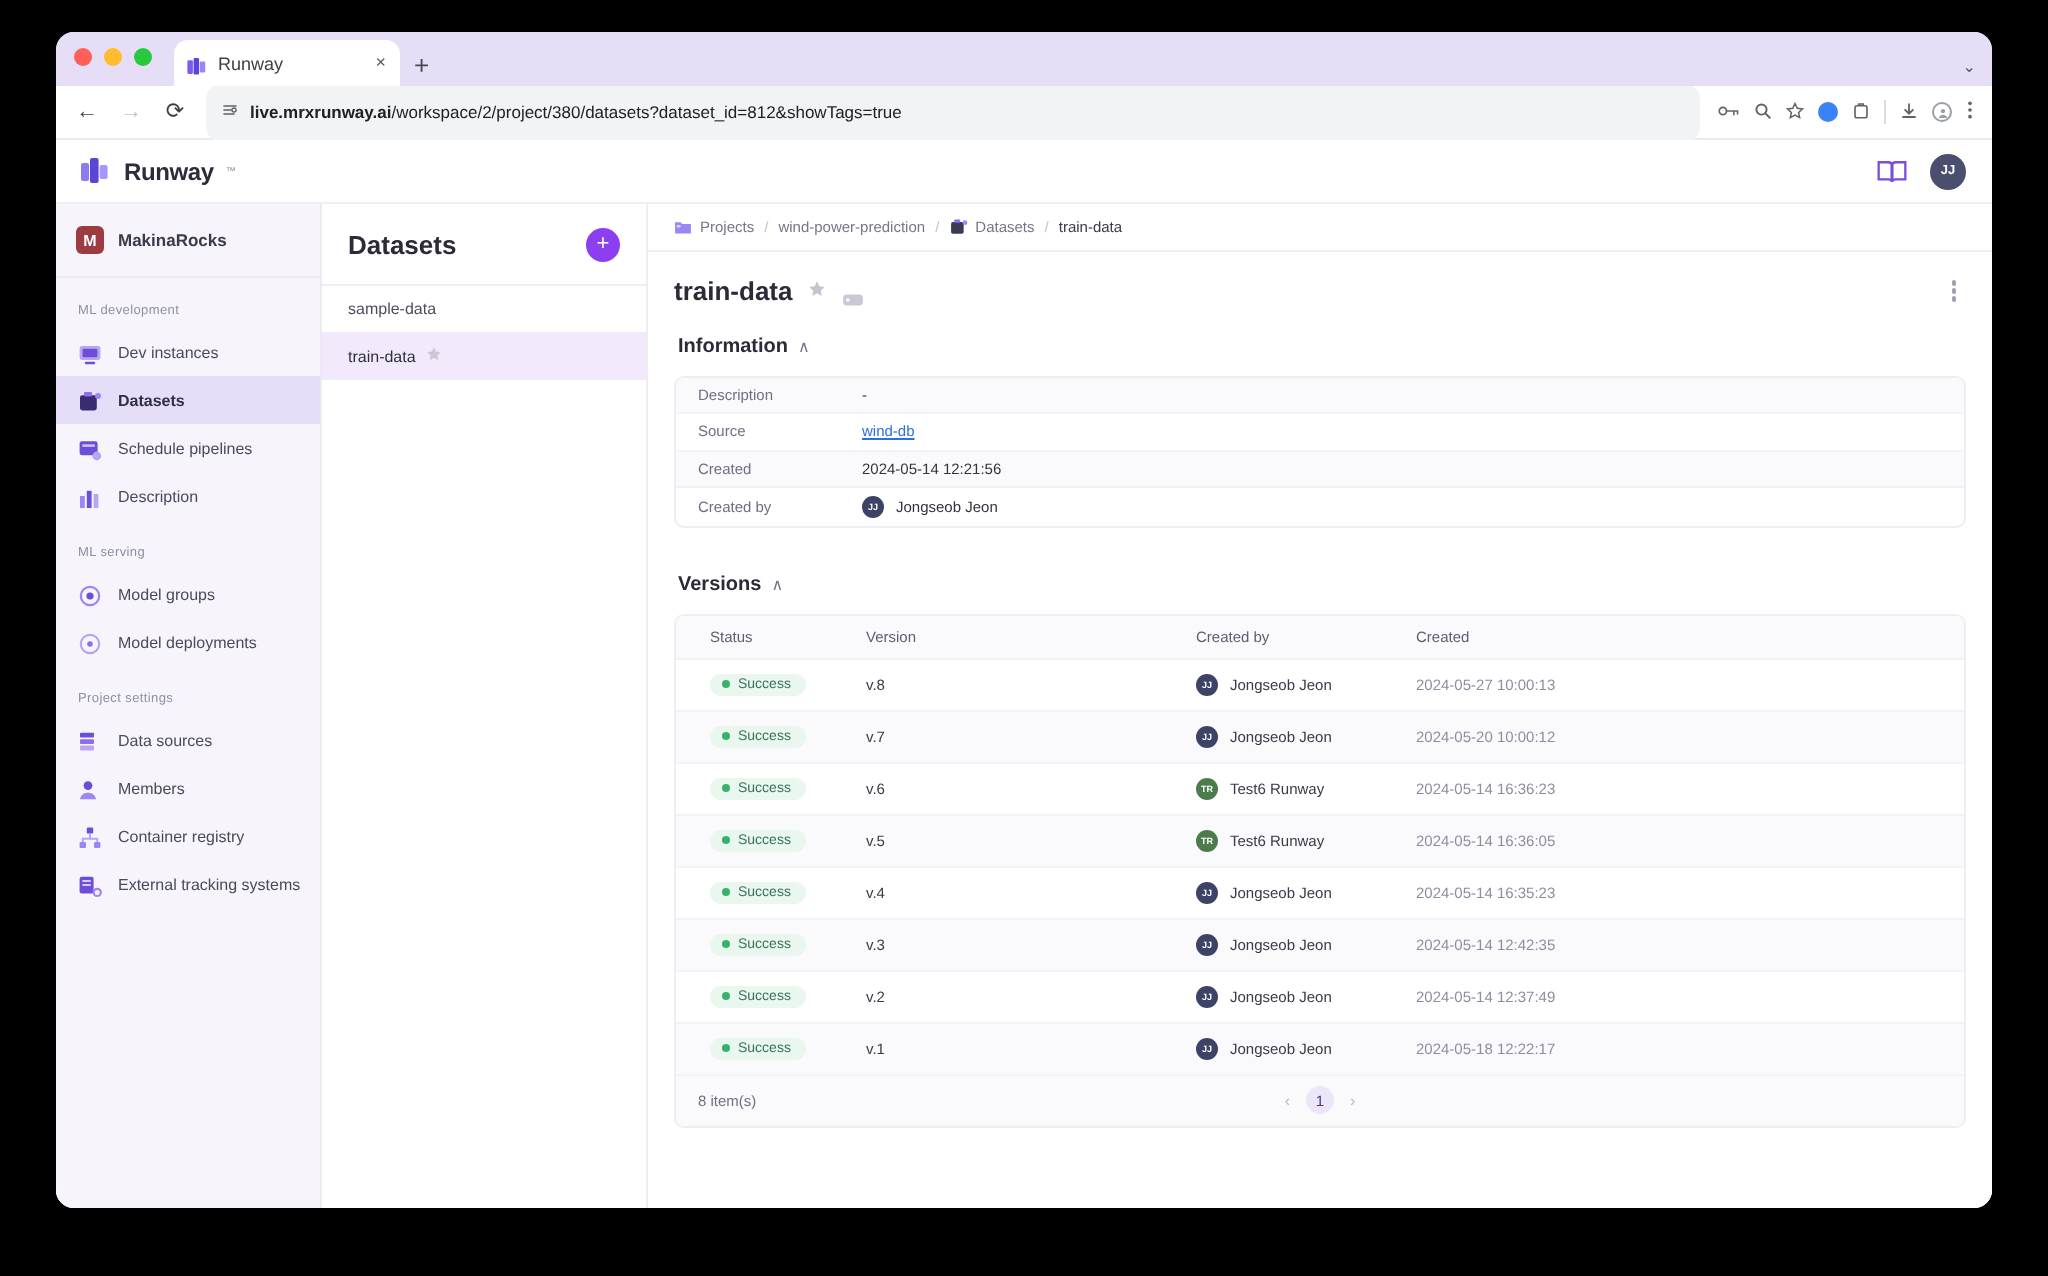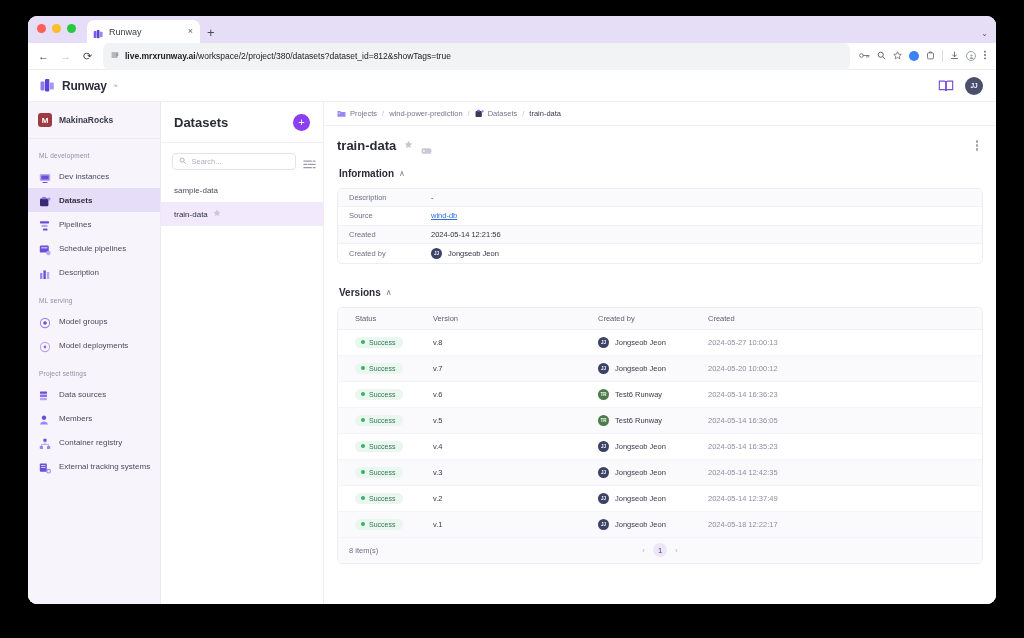--- a/index.html
+++ b/index.html
@@ -427,30 +427,20 @@
                 <rect x="1" y="2.6" width="8.4" height="7.6" rx="1.2" fill="#3a2a70"></rect>
                 <rect x="3" y="1" width="4" height="2.2" rx=".6" fill="#8b6ff0"></rect>
                 <circle cx="10" cy="3" r="1.5" fill="#9b86f5"></circle>
               </svg>
           </span>
           <span class="nav-label">Datasets</span>
         </div>
         <div class="nav-item">
           <span class="nav-ic">
             <svg viewBox="0 0 12 12" width="12" height="12">
-                <rect x="1" y="1.2" width="9" height="2.2" rx=".6" fill="#6b4fd8"></rect>
-                <rect x="2.5" y="4.8" width="6" height="2.2" rx=".6" fill="#b9a6f2"></rect>
-                <rect x="4" y="8.4" width="4.5" height="2.2" rx=".6" fill="#6b4fd8"></rect>
-              </svg>
-          </span>
-          <span class="nav-label">Pipelines</span>
-        </div>
-        <div class="nav-item">
-          <span class="nav-ic">
-            <svg viewBox="0 0 12 12" width="12" height="12">
                 <rect x="0.8" y="1.6" width="9" height="7" rx="1.2" fill="#6b4fd8"></rect>
                 <rect x="2.2" y="3.2" width="6.2" height="1.2" fill="#d6c9f9"></rect>
                 <circle cx="9.4" cy="9" r="2.2" fill="#b9a6f2"></circle>
               </svg>
           </span>
           <span class="nav-label">Schedule pipelines</span>
         </div>
         <div class="nav-item">
           <span class="nav-ic">
             <svg viewBox="0 0 12 12" width="12" height="12">
@@ -523,36 +513,20 @@
               </svg>
           </span>
           <span class="nav-label">External tracking systems</span>
         </div>
       </div>
 
       <div class="listpanel">
         <div class="lp-header">
           <span class="lp-title">Datasets</span>
           <span class="add-btn">+</span>
-        </div>
-        <div class="lp-search-row">
-          <div class="search-box">
-            <span class="s-ic">
-              <svg viewBox="0 0 12 12" width="7.5" height="7.5">
-                  <circle cx="5" cy="5" r="3.3" fill="none" stroke="#a6a6b5" stroke-width="1.3"></circle>
-                  <path d="M7.5 7.5L10.4 10.4" stroke="#a6a6b5" stroke-width="1.3" stroke-linecap="round"></path>
-                </svg>
-            </span>
-            <input type="text" placeholder="Search..." style="">
-          </div>
-          <span class="filter-ic">
-            <svg viewBox="0 0 14 12" width="13" height="12">
-                <path d="M1 3h8M11 3h2M1 6.5h3M6 6.5h7M1 10h8M11 10h2" stroke="#9a9aaa" stroke-width="1.4" stroke-linecap="round"></path>
-              </svg>
-          </span>
         </div>
         <div class="lp-item">
           <span>sample-data</span>
         </div>
         <div class="lp-item selected">
           <span>train-data</span>
           <span class="star">
             <svg viewBox="0 0 12 12" width="8" height="8">
                 <path d="M6 .9l1.55 3.3 3.55.45-2.6 2.45.68 3.5L6 8.9 2.82 10.6l.68-3.5L.9 4.65 4.45 4.2z" fill="#c9c9d4"></path>
               </svg>

